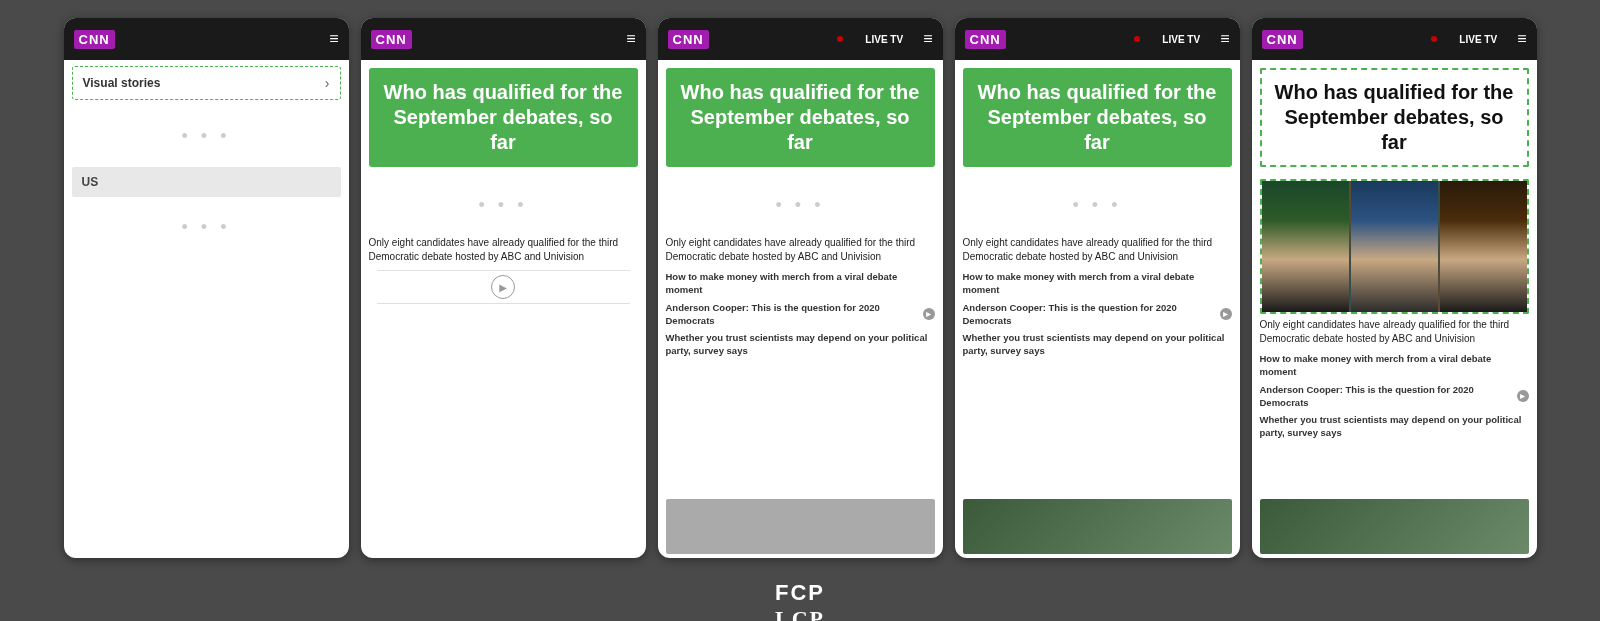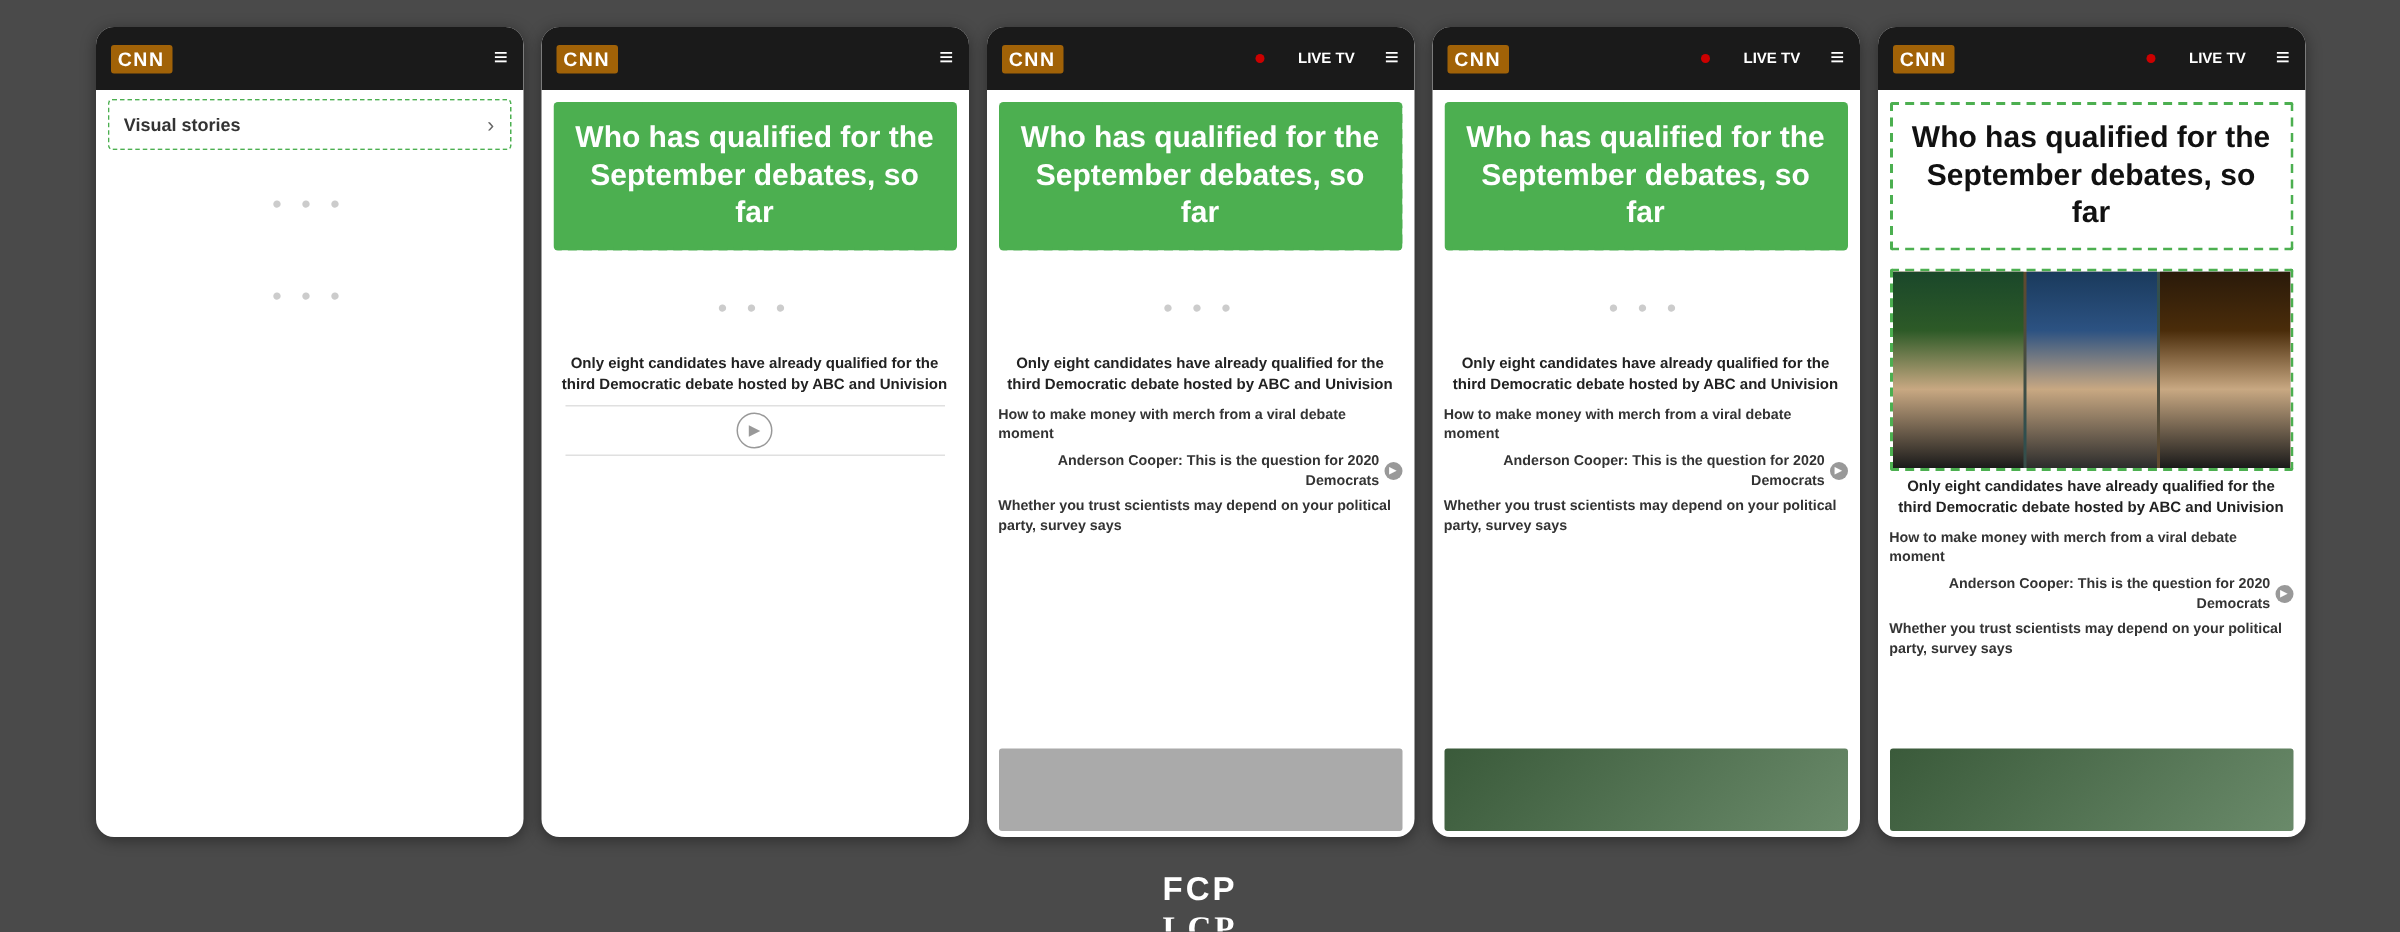--- a/index.html
+++ b/index.html
@@ -44,21 +44,21 @@
       background: #1a1a1a;
       display: flex;
       align-items: center;
       justify-content: space-between;
       padding: 8px 10px;
       height: 42px;
       flex-shrink: 0;
     }
 
     .cnn-logo {
-      background: #a16207;
+      background: #a21caf;
       color: white;
       font-weight: 900;
       font-size: 13px;
       padding: 2px 5px;
       border-radius: 2px;
       letter-spacing: 1px;
     }
 
     .header-right {
       display: flex;
@@ -185,40 +185,38 @@
       background: linear-gradient(180deg, #2a1a0a 0%, #4a2c0a 30%, #c8a882 60%, #1a1a1a 100%);
     }
 
     .news-body {
       padding: 0 8px;
       flex: 1;
     }
 
     .news-lead {
       font-size: 10px;
-      font-weight: bold;
+      font-weight: normal;
       color: #222;
       line-height: 1.4;
       margin-bottom: 6px;
-      text-align: center;
     }
 
     .news-link {
       font-size: 9.5px;
       color: #333;
       line-height: 1.4;
       margin-bottom: 4px;
       font-weight: bold;
     }
 
     .news-link-with-icon {
       display: flex;
       align-items: center;
       gap: 3px;
-      text-align: right;
     }
 
     .play-icon {
       width: 12px;
       height: 12px;
       background: #999;
       border-radius: 50%;
       display: flex;
       align-items: center;
       justify-content: center;
@@ -326,20 +324,21 @@
     <div class="cnn-header">
       <div class="cnn-logo">CNN</div>
       <div class="hamburger">≡</div>
     </div>
     <div class="phone-content">
       <div class="visual-stories-bar">
         <span class="visual-stories-label">Visual stories</span>
         <span class="chevron-right">›</span>
       </div>
       <div class="loading-dots">• • •</div>
+      <div class="us-bar">US</div>
       <div class="loading-dots">• • •</div>
       <div class="phone1-spacer"></div>
     </div>
   </div>
 
   <div class="phone-frame">
     <div class="cnn-header">
       <div class="cnn-logo">CNN</div>
       <div class="hamburger">≡</div>
     </div>

